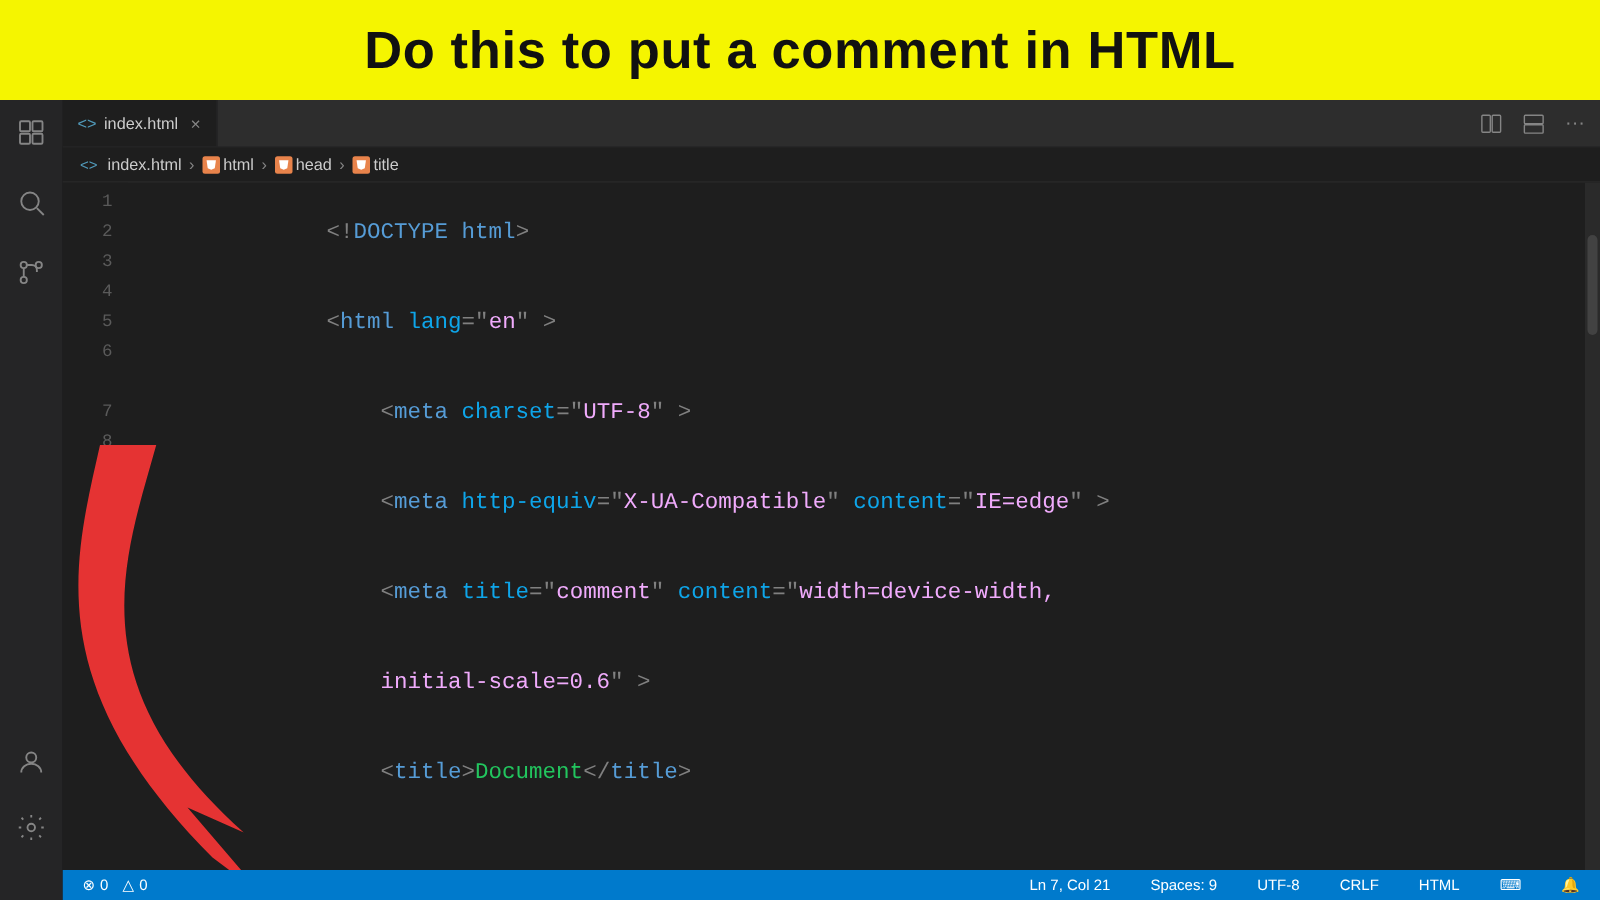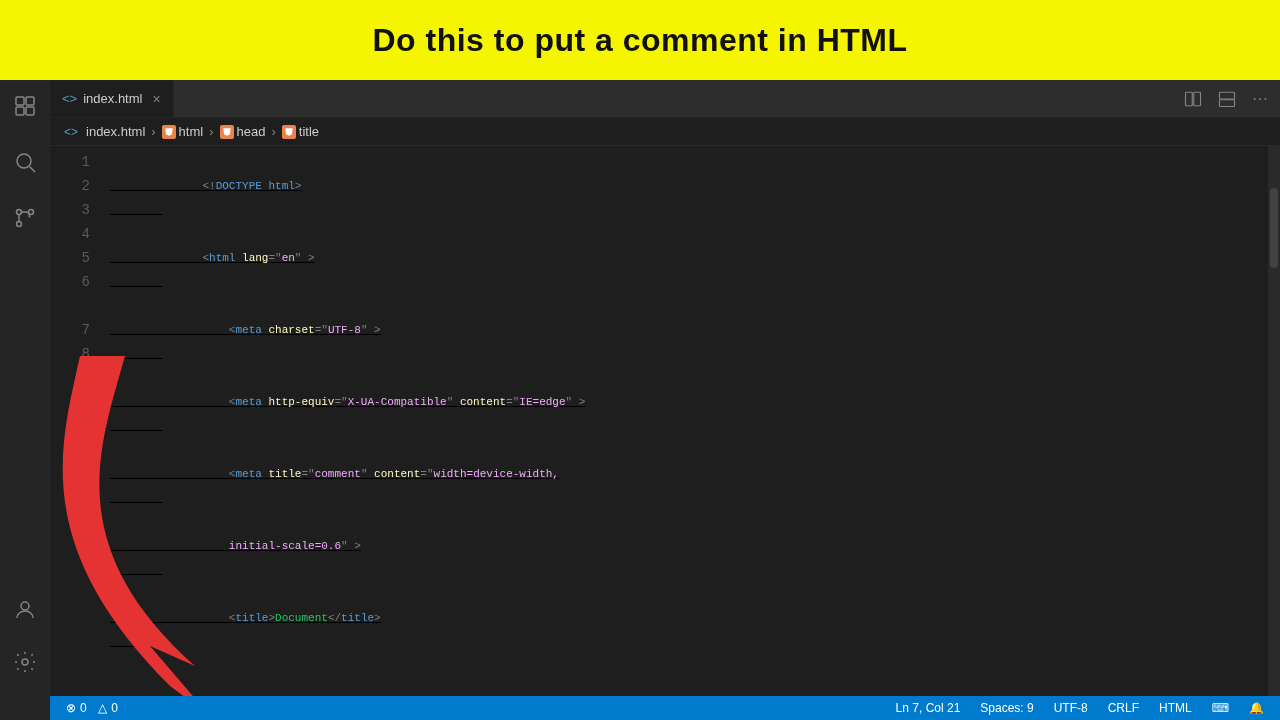--- a/index.html
+++ b/index.html
@@ -14,21 +14,21 @@
     
     #banner {
       width: 100%;
       height: 80px;
       background: #f5f500;
       display: flex;
       align-items: center;
       justify-content: center;
     }
     #banner h1 {
-      font-size: 32px;
+      font-size: 42px;
       font-weight: 900;
       color: #111;
       letter-spacing: 0.5px;
     }
 
     
     #main {
       display: flex;
       height: 640px;
       background: #1e1e1e;
@@ -148,34 +148,33 @@
       line-height: 24px;
       color: #5a5a5a;
       user-select: none;
       flex-shrink: 0;
     }
 
     #code-content {
       flex: 1;
       padding: 4px 0;
       font-family: 'Consolas', 'Courier New', monospace;
-      font-size: 11px;
+      font-size: 18px;
       line-height: 24px;
       overflow: hidden;
-      text-decoration: underline;
     }
 
     .code-line {
       white-space: pre;
       padding-left: 8px;
     }
 
     
     .c-tag { color: #569cd6; }         
-    .c-attr { color: #fef9c3; }        
+    .c-attr { color: #0ea5e9; }        
     .c-val { color: #f0abfc; }         
     .c-text { color: #22c55e; }        
     .c-doctype { color: #569cd6; }     
     .c-punc { color: #808080; }
 
     
     #scrollbar {
       width: 12px;
       background: #2a2a2a;
       position: relative;
@@ -218,21 +217,21 @@
       align-items: center;
       gap: 4px;
       padding: 0 8px;
       height: 100%;
       cursor: pointer;
     }
     .status-right {
       margin-left: auto;
       display: flex;
       align-items: center;
-      gap: 4px;
+      gap: 16px;
     }
   </style>
 </head>
 <body>
 
 <div id="banner">
   <h1>Do this to put a comment in HTML</h1>
 </div>
 
 <div id="main">

